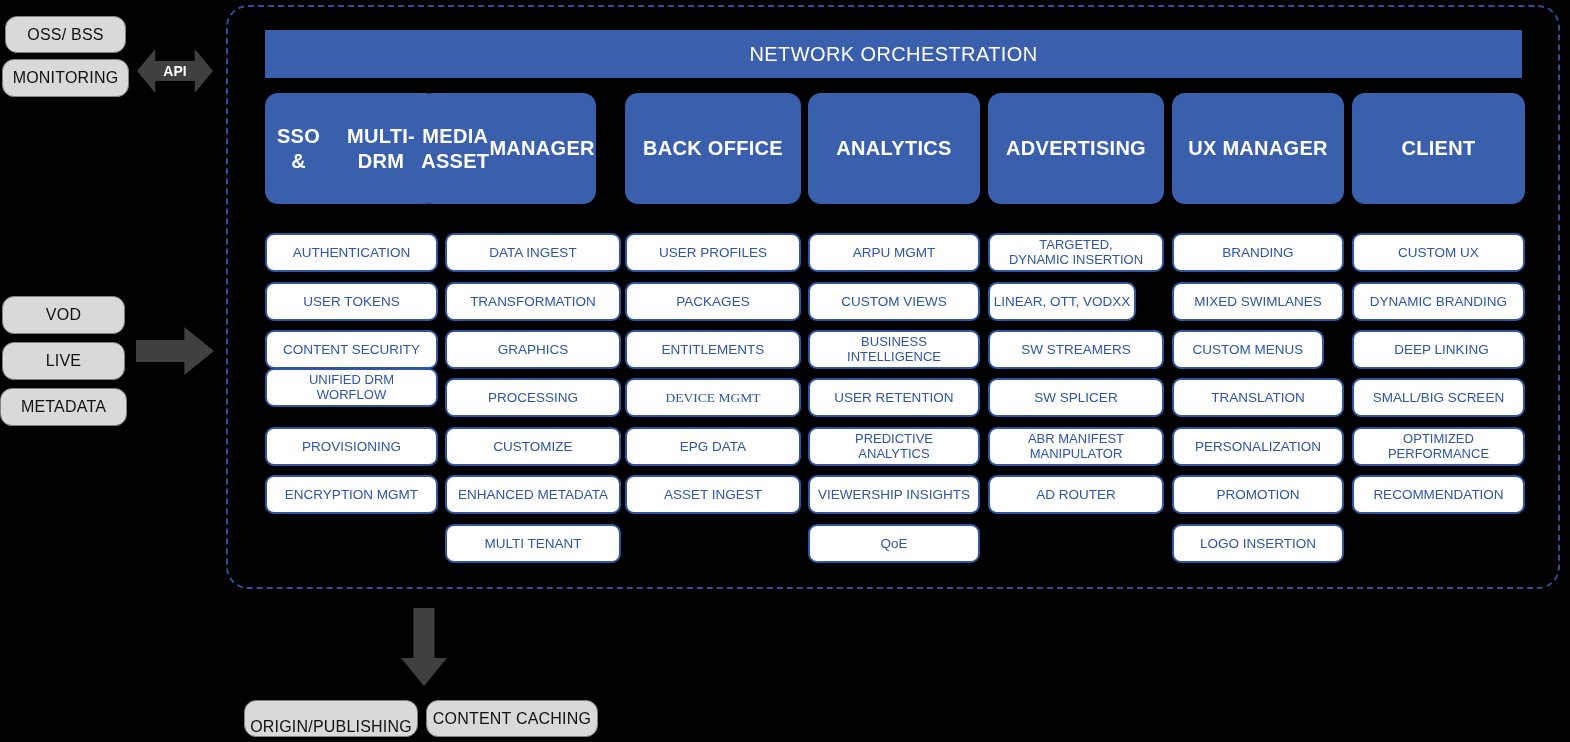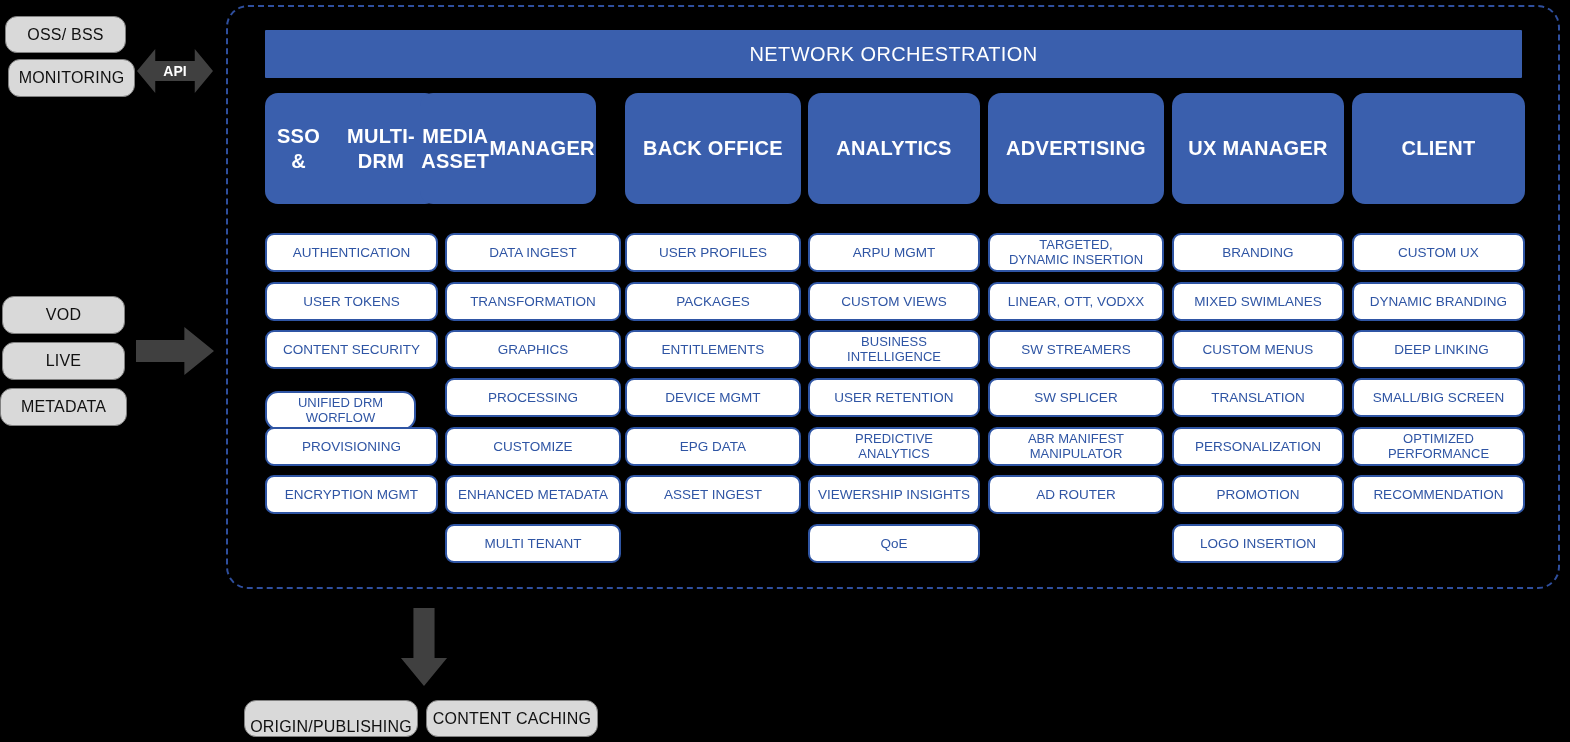--- a/index.html
+++ b/index.html
@@ -131,21 +131,21 @@
   .pill.two-line { font-size: 13px; }
 </style>
 </head>
 <body>
 
 <div id="canvas">
 
   <div class="grey-box" style="left:5px; top:16px; width:121px; height:37px;">
     <span>OSS/ BSS</span>
   </div>
-  <div class="grey-box" style="left:8px; top:59px; width:127px; height:38px;">
+  <div class="grey-box" style="left:2px; top:59px; width:127px; height:38px;">
     <span>MONITORING</span>
   </div>
 
   <div class="arrow arrow-dbl" style="left:137px; top:46px; width:76px; height:50px;"></div>
   <div class="arrow-label" style="left:137px; top:46px; width:76px; height:50px;">API</div>
 
   <div class="grey-box" style="left:2px; top:296px; width:123px; height:38px;">
     <span>VOD</span>
   </div>
   <div class="grey-box" style="left:0px; top:388px; width:127px; height:38px;">
@@ -176,21 +176,21 @@
       <div class="pill" style="left: 265px; width: 173px; top: 282px; height: 39px;">
         <div>
           <div>USER TOKENS</div>
         </div>
       </div>
       <div class="pill" style="left: 265px; width: 173px; top: 330px; height: 39px;">
         <div>
           <div>CONTENT SECURITY</div>
         </div>
       </div>
-      <div class="pill two-line" style="left: 265px; width: 151px; top: 391px; height: 39px; border-radius: 13px;">
+      <div class="pill two-line" style="left: 265px; width: 173px; top: 368px; height: 39px;">
         <div>
           <div>UNIFIED DRM</div>
           <div>WORFLOW</div>
         </div>
       </div>
       <div class="pill" style="left: 265px; width: 173px; top: 427px; height: 39px;">
         <div>
           <div>PROVISIONING</div>
         </div>
       </div>
@@ -249,21 +249,21 @@
       <div class="pill" style="left: 625px; width: 176px; top: 282px; height: 39px;">
         <div>
           <div>PACKAGES</div>
         </div>
       </div>
       <div class="pill" style="left: 625px; width: 176px; top: 330px; height: 39px;">
         <div>
           <div>ENTITLEMENTS</div>
         </div>
       </div>
-      <div class="pill" style="left: 625px; width: 176px; top: 378px; height: 39px;">
+      <div class="pill" style="left: 625px; width: 176px; top: 378px; height: 39px; font-family: Liberation Serif, serif;">
         <div>
           <div>DEVICE MGMT</div>
         </div>
       </div>
       <div class="pill" style="left: 625px; width: 176px; top: 427px; height: 39px;">
         <div>
           <div>EPG DATA</div>
         </div>
       </div>
       <div class="pill" style="left: 625px; width: 176px; top: 475px; height: 39px;">
@@ -313,21 +313,21 @@
       </div>
       <div class="col-head" style="left: 988px; width: 176px;">
         <div>ADVERTISING</div>
       </div>
       <div class="pill two-line" style="left: 988px; width: 176px; top: 233px; height: 39px;">
         <div>
           <div>TARGETED,</div>
           <div>DYNAMIC INSERTION</div>
         </div>
       </div>
-      <div class="pill" style="left: 988px; width: 176px; top: 282px; height: 39px;">
+      <div class="pill" style="left: 988px; width: 148px; top: 282px; height: 39px;">
         <div>
           <div>LINEAR, OTT, VODXX</div>
         </div>
       </div>
       <div class="pill" style="left: 988px; width: 176px; top: 330px; height: 39px;">
         <div>
           <div>SW STREAMERS</div>
         </div>
       </div>
       <div class="pill" style="left: 988px; width: 176px; top: 378px; height: 39px;">
@@ -352,21 +352,21 @@
       <div class="pill" style="left: 1172px; width: 172px; top: 233px; height: 39px;">
         <div>
           <div>BRANDING</div>
         </div>
       </div>
       <div class="pill" style="left: 1172px; width: 172px; top: 282px; height: 39px;">
         <div>
           <div>MIXED SWIMLANES</div>
         </div>
       </div>
-      <div class="pill" style="left: 1172px; width: 172px; top: 330px; height: 39px;">
+      <div class="pill" style="left: 1172px; width: 152px; top: 330px; height: 39px;">
         <div>
           <div>CUSTOM MENUS</div>
         </div>
       </div>
       <div class="pill" style="left: 1172px; width: 172px; top: 378px; height: 39px;">
         <div>
           <div>TRANSLATION</div>
         </div>
       </div>
       <div class="pill" style="left: 1172px; width: 172px; top: 427px; height: 39px;">

